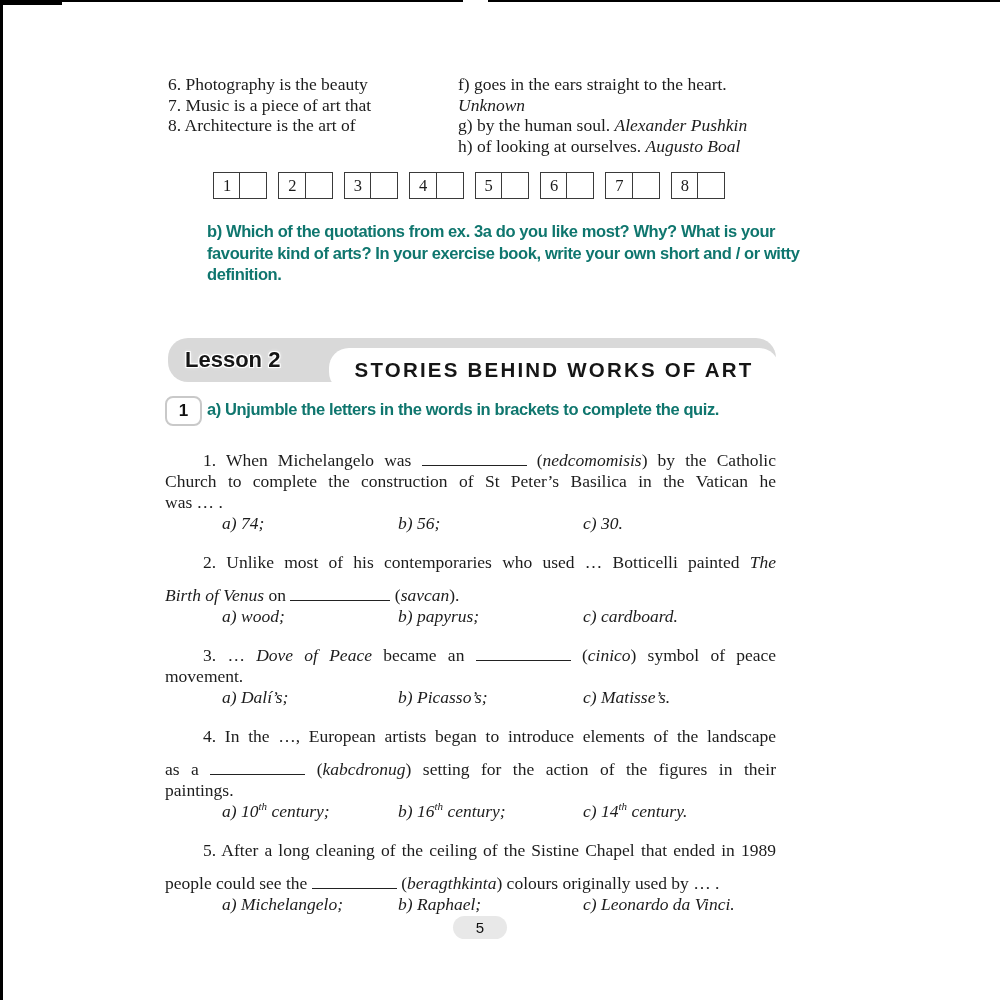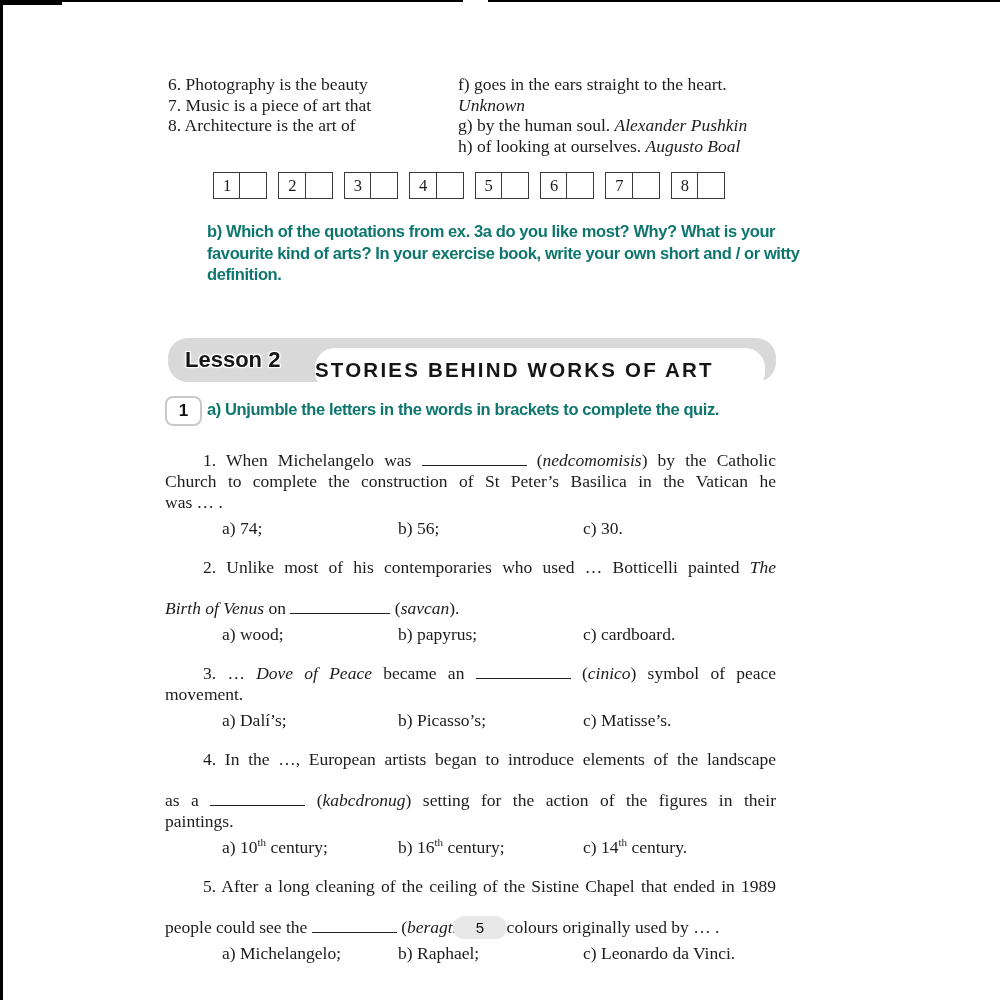--- a/index.html
+++ b/index.html
@@ -29,45 +29,45 @@
   .abox.empty{margin-left:-1.6px;}
 
   
   .sansb{font-family:"Liberation Sans",sans-serif;font-weight:700;color:#0f766e;
          font-size:16.5px;line-height:21.5px;letter-spacing:-0.4px;}
   #task-b{position:absolute;left:207px;top:221px;width:600px;}
 
   
   .banner{position:absolute;left:168px;top:338px;width:608px;height:44px;
           background:#d9d9d9;border-radius:20px;}
-  .banner-white{position:absolute;left:147px;top:10px;width:450px;height:44px;
-          background:#ffffff;border-radius:20px;display:flex;align-items:center;justify-content:flex-start;}
+  .banner-white{position:absolute;left:161px;top:10px;width:450px;height:44px;
+          background:#ffffff;border-radius:20px;display:flex;align-items:center;justify-content:center;}
   .lesson-badge{position:absolute;left:17px;top:0;height:44px;display:flex;align-items:center;
           font-family:"Liberation Sans",sans-serif;font-weight:700;font-size:22px;color:#161616;
           text-shadow:-1px -1px 0 #fff,1px -1px 0 #fff,-1px 1px 0 #fff,1px 1px 0 #fff,0 0 4px #fff;}
   .banner-title{font-family:"Liberation Sans",sans-serif;font-weight:700;font-size:20.5px;
           letter-spacing:2.2px;color:#161616;white-space:nowrap;}
 
   
   .exnum{position:absolute;left:165px;top:396px;width:33px;height:26px;
          border:2.5px solid #c9c9c9;border-radius:8px;background:#fff;
          display:flex;align-items:center;justify-content:center;
          font-family:"Liberation Sans",sans-serif;font-weight:700;font-size:17px;color:#111;}
   #ex-instruction{position:absolute;left:207px;top:399px;white-space:nowrap;}
 
   
   .quiz{position:absolute;left:165px;top:432px;width:611px;}
   .question{margin-bottom:15px;}
   .line{font-size:17.5px;line-height:21px;}
   .line.justify{text-align:justify;text-align-last:justify;}
   .line.indent{text-indent:38px;margin-top:18px;}
-  .line.gap{margin-top:20px;}
+  .line.gap{margin-top:12px;}
   .blank{display:inline-block;height:3px;border-bottom:1.6px solid #222;}
   sup{font-size:11px;line-height:0;}
-  .options{position:relative;height:21px;margin-top:5px;}
+  .options{position:relative;height:21px;font-style:italic;}
   .opt{position:absolute;top:0;white-space:nowrap;font-size:17.5px;}
   .opt.o1{left:57px;}
   .opt.o2{left:233px;}
   .opt.o3{left:418px;}
 
   
   .pagepill{position:absolute;left:453px;top:916px;width:54px;height:23px;background:#e8e8e8;
         border-radius:12px;display:flex;align-items:center;justify-content:center;
         font-family:"Liberation Sans",sans-serif;font-size:15px;color:#111;}
 </style>

